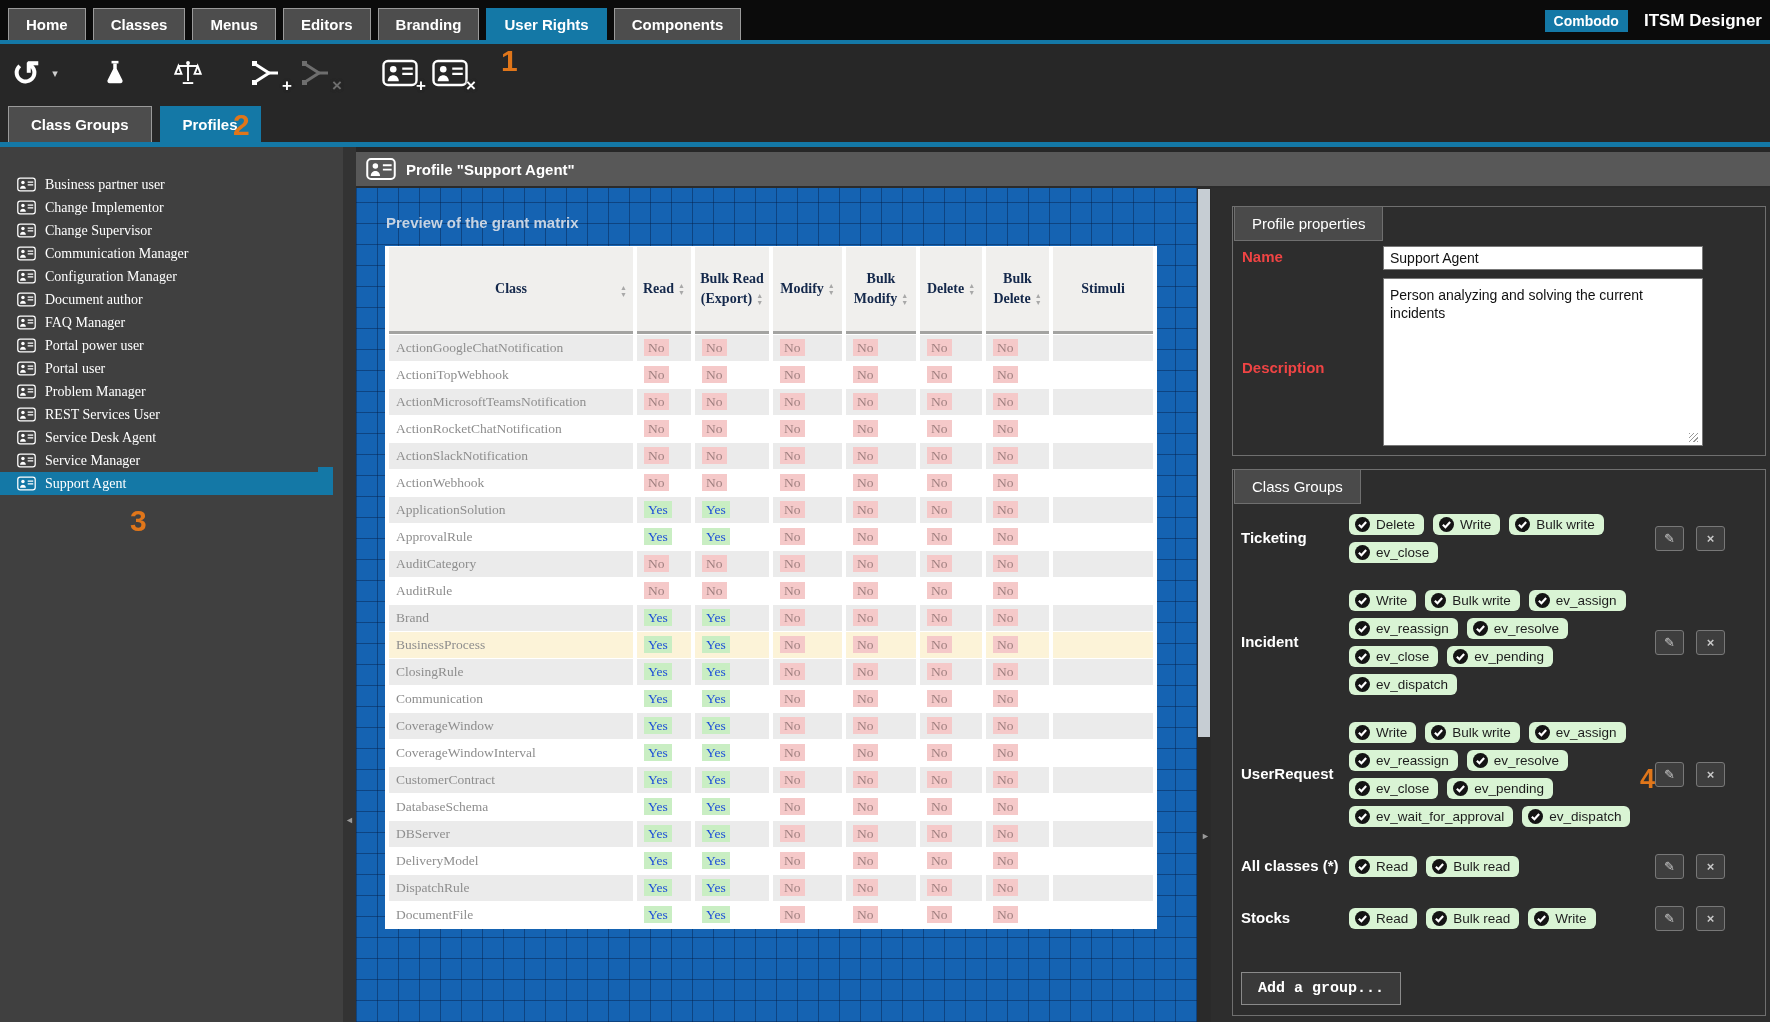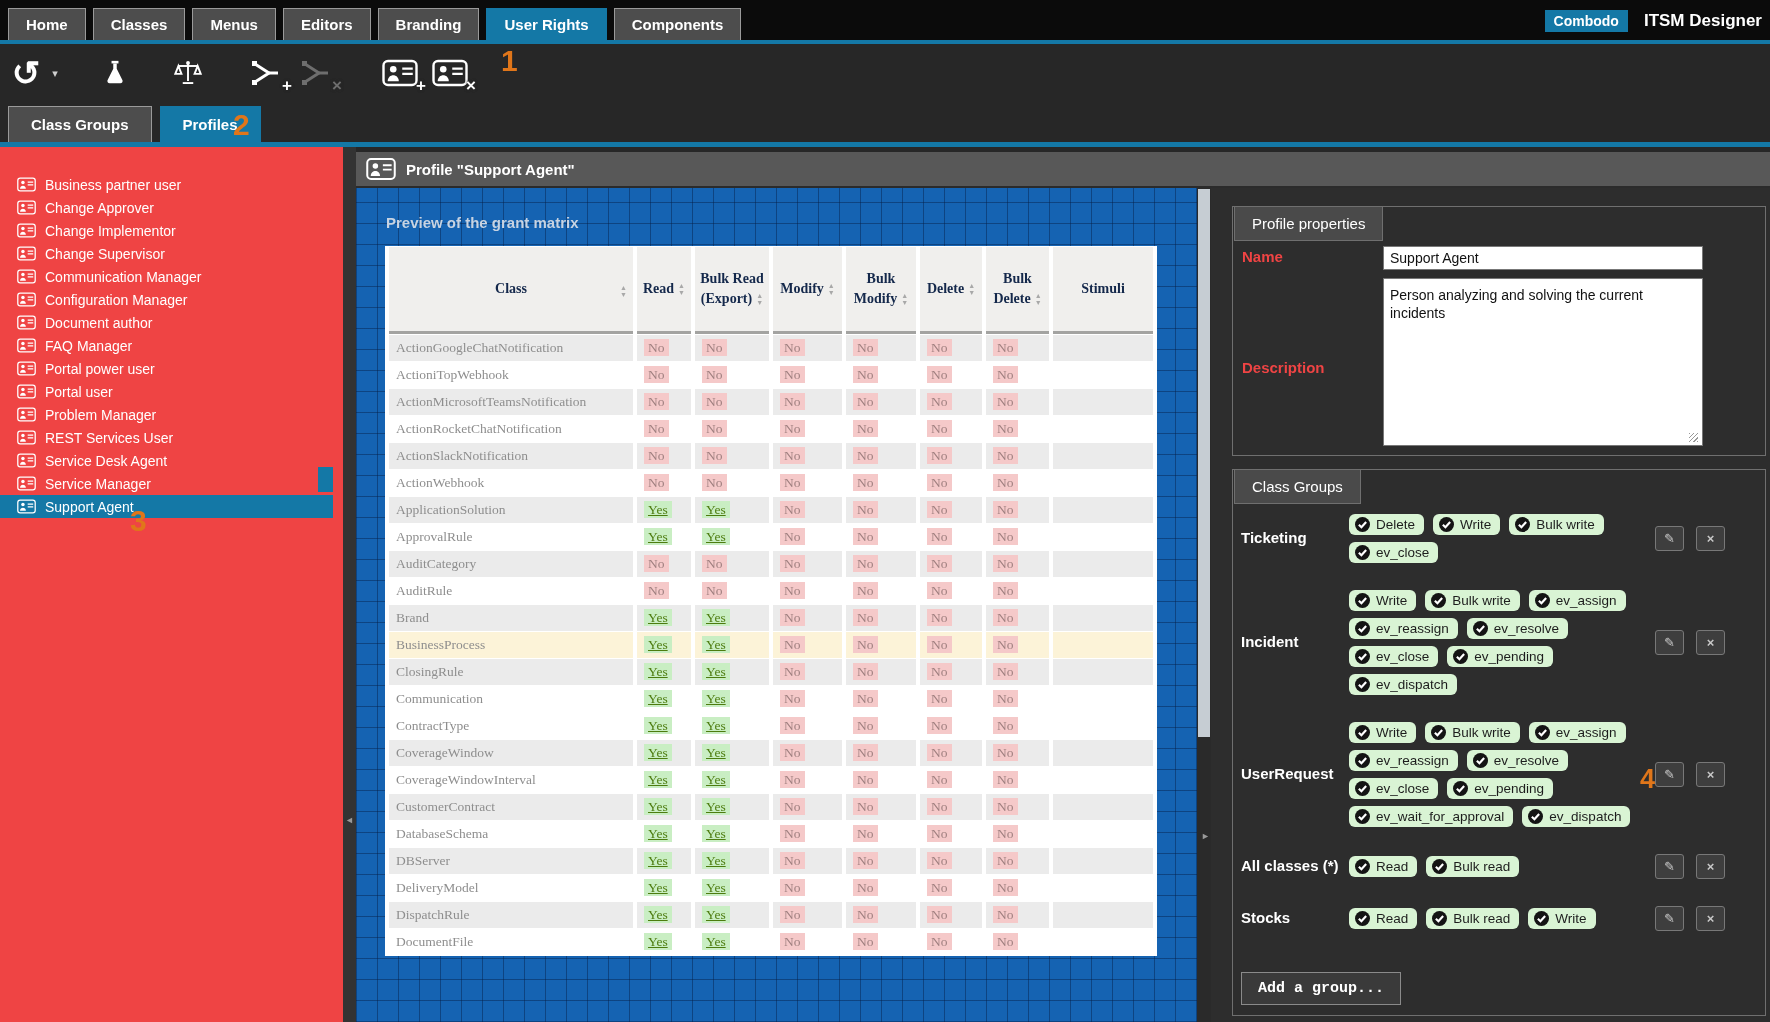--- a/index.html
+++ b/index.html
@@ -33,21 +33,21 @@
   .subtabs{position:absolute;top:100px;left:0;width:100%;height:47px;background:#272727;}
   .subtabs .tabs{position:absolute;left:8px;top:6px;display:flex;gap:8px;}
   .sub-tab{background:#4d4d4d;border:1px solid #9a9a9a;border-bottom:none;color:#fff;
            font-weight:bold;font-size:15px;padding:9px 22px;cursor:pointer;}
   .sub-tab.active{background:#1478a6;border-color:#1478a6;}
   .subtabs .accent-line{height:5px;}
 
   
   .content{position:absolute;top:147px;left:0;right:0;bottom:0;}
 
-  .sidebar{position:absolute;left:0;top:0;width:343px;height:100%;background:#ef4444;}
+  .sidebar{position:absolute;left:0;top:0;width:343px;height:100%;background:#404040;font-family:Liberation Serif, serif;}
   .profiles-list{padding-top:26px;}
   .sb-item{display:flex;align-items:center;gap:9px;height:23px;padding-left:17px;margin-right:10px;
            color:#fff;font-size:14px;cursor:pointer;}
   .sb-item.sel{background:#1478a6;}
   .card-ic{width:19px;height:15px;color:#fff;flex:0 0 auto;}
   .sb-thumb{position:absolute;left:318px;top:320px;width:15px;height:25px;background:#1478a6;}
 
   .splitter{position:absolute;left:343px;top:0;width:13px;height:100%;background:#333;}
   .split-arrow{position:absolute;left:2px;top:668px;color:#999;font-size:9px;cursor:pointer;}
 
@@ -71,21 +71,21 @@
                    border-bottom:3px solid #a3a3a1;position:relative;padding:0 2px;}
   .sort{display:inline-flex;flex-direction:column;color:#a8a8a8;font-size:7px;line-height:1;
         margin-left:4px;vertical-align:middle;cursor:pointer;}
   th.first-col .sort{position:absolute;right:6px;top:38px;}
   .matrix tbody td{height:26px;background:#fff;font-size:13.5px;color:#8e8e8e;padding:0 7px;
                    white-space:nowrap;overflow:hidden;}
   .matrix tr.odd td{background:#ebebeb;}
   .matrix tr.hl td{background:#fcf3d8;}
   .val{padding:1px 4px;}
   .val.no{background:#f5c9c9;color:#a08080;}
-  .val.yes{background:#c9eec3;color:#4d7c0f;text-decoration:underline;}
+  .val.yes{background:#c9eec3;color:#1d4ed8;}
 
   .vscroll{position:absolute;left:841px;top:41px;width:14px;bottom:0;background:#2a2a2a;}
   .vthumb{position:absolute;left:1px;top:1px;width:12px;height:548px;background:#c6cdd3;}
 
   
   .rightpanel{position:absolute;left:855px;top:41px;right:0;bottom:0;background:#2d2d2d;}
   .fieldset{position:absolute;left:21px;right:4px;border:1px solid #6f6f6f;}
   .fs-props{top:18px;height:248px;}
   .fs-groups{top:281px;height:545px;}
   .fs-tab{position:absolute;left:1px;top:0;height:33px;line-height:33px;background:#4a4a4a;
@@ -227,29 +227,20 @@
             </svg>
             <span>Business partner user</span>
           </div>
           <div class="sb-item">
             <svg class="card-ic" viewBox="0 0 24 18">
               <rect x="1" y="1" width="22" height="16" rx="3" fill="none" stroke="currentColor" stroke-width="1.6"></rect>
               <circle cx="7.5" cy="6.5" r="2.2" fill="currentColor"></circle>
               <path d="M3.8 14.5c0-2.6 1.9-4 3.7-4s3.7 1.4 3.7 4z" fill="currentColor"></path>
               <path d="M13.5 6h7M13.5 9.5h7" stroke="currentColor" stroke-width="1.5"></path>
             </svg>
-            <span>Change Approver</span>
-          </div>
-          <div class="sb-item">
-            <svg class="card-ic" viewBox="0 0 24 18">
-              <rect x="1" y="1" width="22" height="16" rx="3" fill="none" stroke="currentColor" stroke-width="1.6"></rect>
-              <circle cx="7.5" cy="6.5" r="2.2" fill="currentColor"></circle>
-              <path d="M3.8 14.5c0-2.6 1.9-4 3.7-4s3.7 1.4 3.7 4z" fill="currentColor"></path>
-              <path d="M13.5 6h7M13.5 9.5h7" stroke="currentColor" stroke-width="1.5"></path>
-            </svg>
             <span>Change Implementor</span>
           </div>
           <div class="sb-item">
             <svg class="card-ic" viewBox="0 0 24 18">
               <rect x="1" y="1" width="22" height="16" rx="3" fill="none" stroke="currentColor" stroke-width="1.6"></rect>
               <circle cx="7.5" cy="6.5" r="2.2" fill="currentColor"></circle>
               <path d="M3.8 14.5c0-2.6 1.9-4 3.7-4s3.7 1.4 3.7 4z" fill="currentColor"></path>
               <path d="M13.5 6h7M13.5 9.5h7" stroke="currentColor" stroke-width="1.5"></path>
             </svg>
             <span>Change Supervisor</span>
@@ -532,30 +523,20 @@
                 <tr>
                   <td>Communication</td>
                   <td><span class="val yes">Yes</span></td>
                   <td><span class="val yes">Yes</span></td>
                   <td><span class="val no">No</span></td>
                   <td><span class="val no">No</span></td>
                   <td><span class="val no">No</span></td>
                   <td><span class="val no">No</span></td>
                   <td></td>
                 </tr>
-                <tr>
-                  <td>ContractType</td>
-                  <td><span class="val yes">Yes</span></td>
-                  <td><span class="val yes">Yes</span></td>
-                  <td><span class="val no">No</span></td>
-                  <td><span class="val no">No</span></td>
-                  <td><span class="val no">No</span></td>
-                  <td><span class="val no">No</span></td>
-                  <td></td>
-                </tr>
                 <tr class="odd">
                   <td>CoverageWindow</td>
                   <td><span class="val yes">Yes</span></td>
                   <td><span class="val yes">Yes</span></td>
                   <td><span class="val no">No</span></td>
                   <td><span class="val no">No</span></td>
                   <td><span class="val no">No</span></td>
                   <td><span class="val no">No</span></td>
                   <td></td>
                 </tr>

